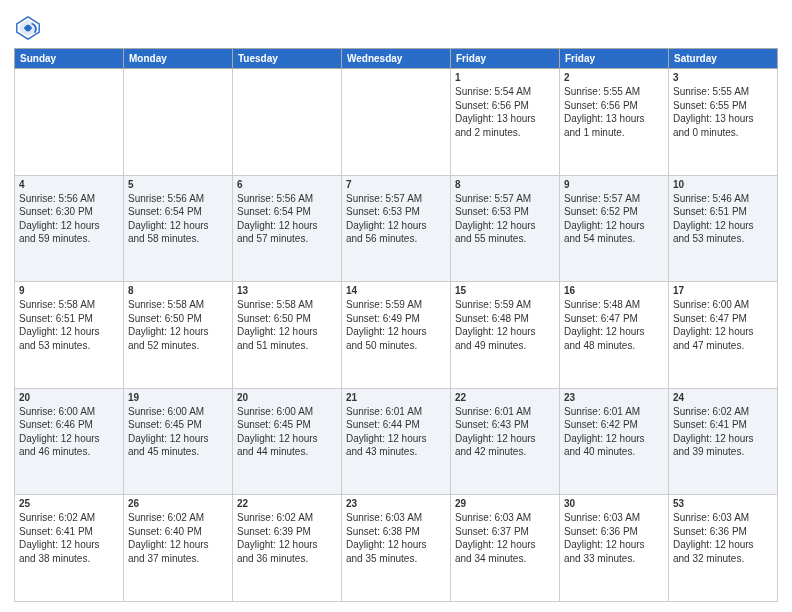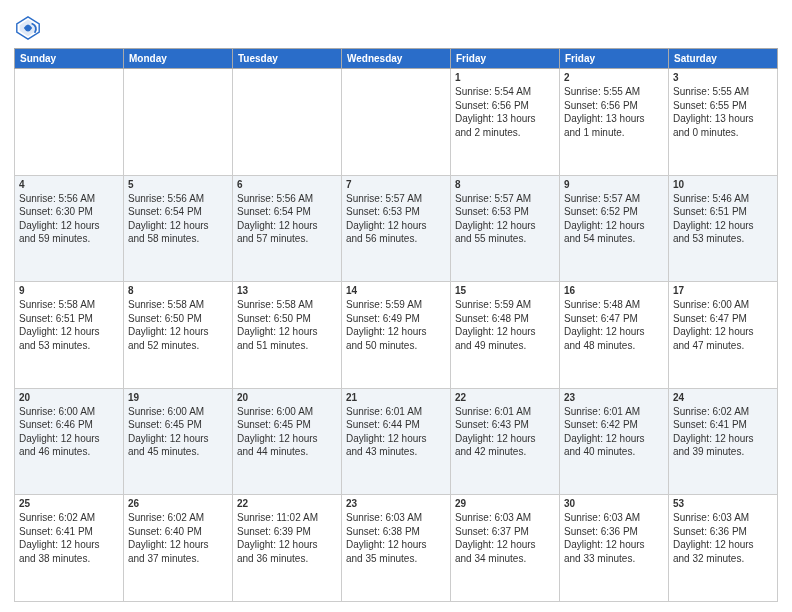--- a/index.html
+++ b/index.html
@@ -325,21 +325,21 @@
           </td>
           <td>
             <div class="cell-day">26</div>
             <div class="cell-info">Sunrise: 6:02 AM
 Sunset: 6:40 PM
 Daylight: 12 hours
 and 37 minutes.</div>
           </td>
           <td>
             <div class="cell-day">22</div>
-            <div class="cell-info">Sunrise: 11:02 AM
+            <div class="cell-info">Sunrise: 6:02 AM
 Sunset: 6:39 PM
 Daylight: 12 hours
 and 36 minutes.</div>
           </td>
           <td>
             <div class="cell-day">23</div>
             <div class="cell-info">Sunrise: 6:03 AM
 Sunset: 6:38 PM
 Daylight: 12 hours
 and 35 minutes.</div>

